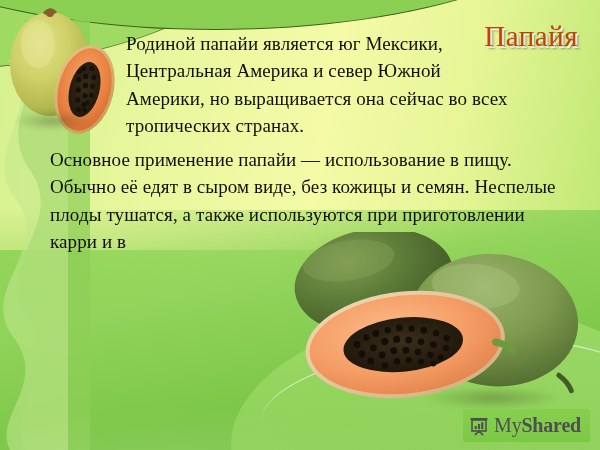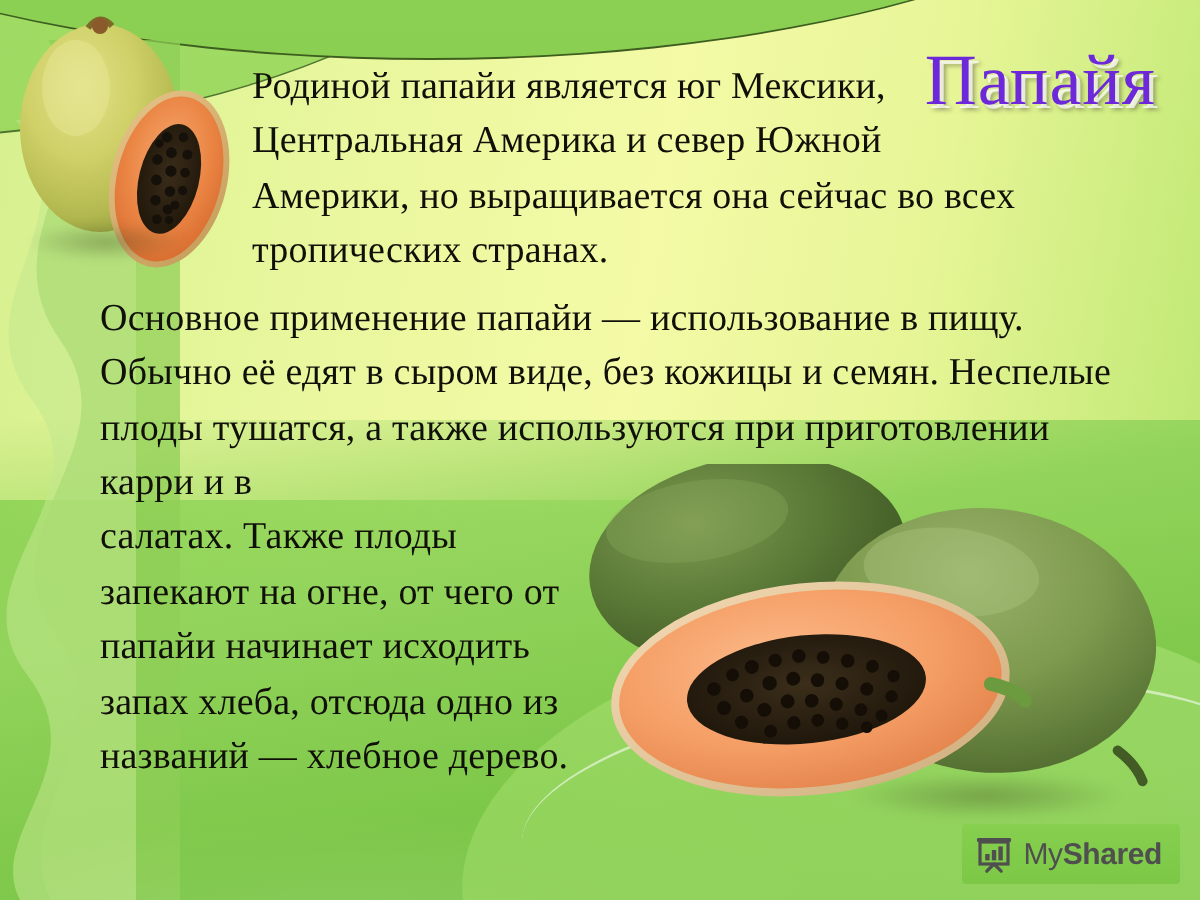--- a/index.html
+++ b/index.html
@@ -129,23 +129,23 @@
   }
   #body-text .narrow {
     display: block;
     width: 250px;
   }
 
   #title {
     position: absolute;
     right: 22px;
     top: 22px;
-    font-size: 36px;
+    font-size: 29px;
     line-height: 1;
-    color: #6d28d9;
+    color: #c2410c;
     letter-spacing: .5px;
     text-shadow:
       2px 2px 0 rgba(255,255,255,.75),
       3px 3px 2px rgba(90,90,60,.55);
     white-space: nowrap;
   }
 
   
   .fruit-group { position: absolute; }
 
@@ -175,22 +175,22 @@
     right: 10px;
     bottom: 8px;
     display: flex;
     align-items: center;
     gap: 5px;
     padding: 5px 9px 5px 6px;
     background: linear-gradient(180deg, #87cf4f 0%, #7cc846 100%);
     border-radius: 2px;
   }
   #watermark .wm-text {
-    font-family: Liberation Sans, sans-serif;
-    font-size: 15px;
+    font-family: Liberation Serif, serif;
+    font-size: 20px;
     color: #4f4f4f;
     letter-spacing: -.2px;
   }
   #watermark .wm-text b { color: #4f4f4f; font-weight: bold; }
 </style>
 </head>
 <body>
 
 <div id="slide">
 
@@ -346,21 +346,20 @@
       </g>
     </svg>
   </div>
 
   <div id="title">Папайя</div>
 
   <div class="para" id="intro-text">Родиной папайи является юг Мексики, Центральная Америка и север Южной Америки, но выращивается она сейчас во всех тропических странах.</div>
 
   <div class="para" id="body-text">
     <span>Основное применение папайи — использование в пищу. Обычно её едят в сыром виде, без кожицы и семян. Неспелые плоды тушатся, а также используются при приготовлении карри и в</span>
-    <span class="narrow">салатах. Также плоды запекают на огне, от чего от папайи начинает исходить запах хлеба, отсюда одно из названий — хлебное дерево.</span>
   </div>
 
   <div id="watermark">
     <svg width="20" height="20" viewBox="0 0 20 20">
       <rect x="1.5" y="2" width="17" height="2" rx="0.6" fill="#4f4f4f"></rect>
       <rect x="3" y="4" width="14" height="11" fill="none" stroke="#4f4f4f" stroke-width="1.6"></rect>
       <rect x="5.6" y="10" width="2.2" height="3.2" fill="#4f4f4f"></rect>
       <rect x="8.9" y="8" width="2.2" height="5.2" fill="#4f4f4f"></rect>
       <rect x="12.2" y="6.2" width="2.2" height="7" fill="#4f4f4f"></rect>
       <path d="M10 15 L6.4 18.6 M10 15 L13.6 18.6" stroke="#4f4f4f" stroke-width="1.6" stroke-linecap="round"></path>

